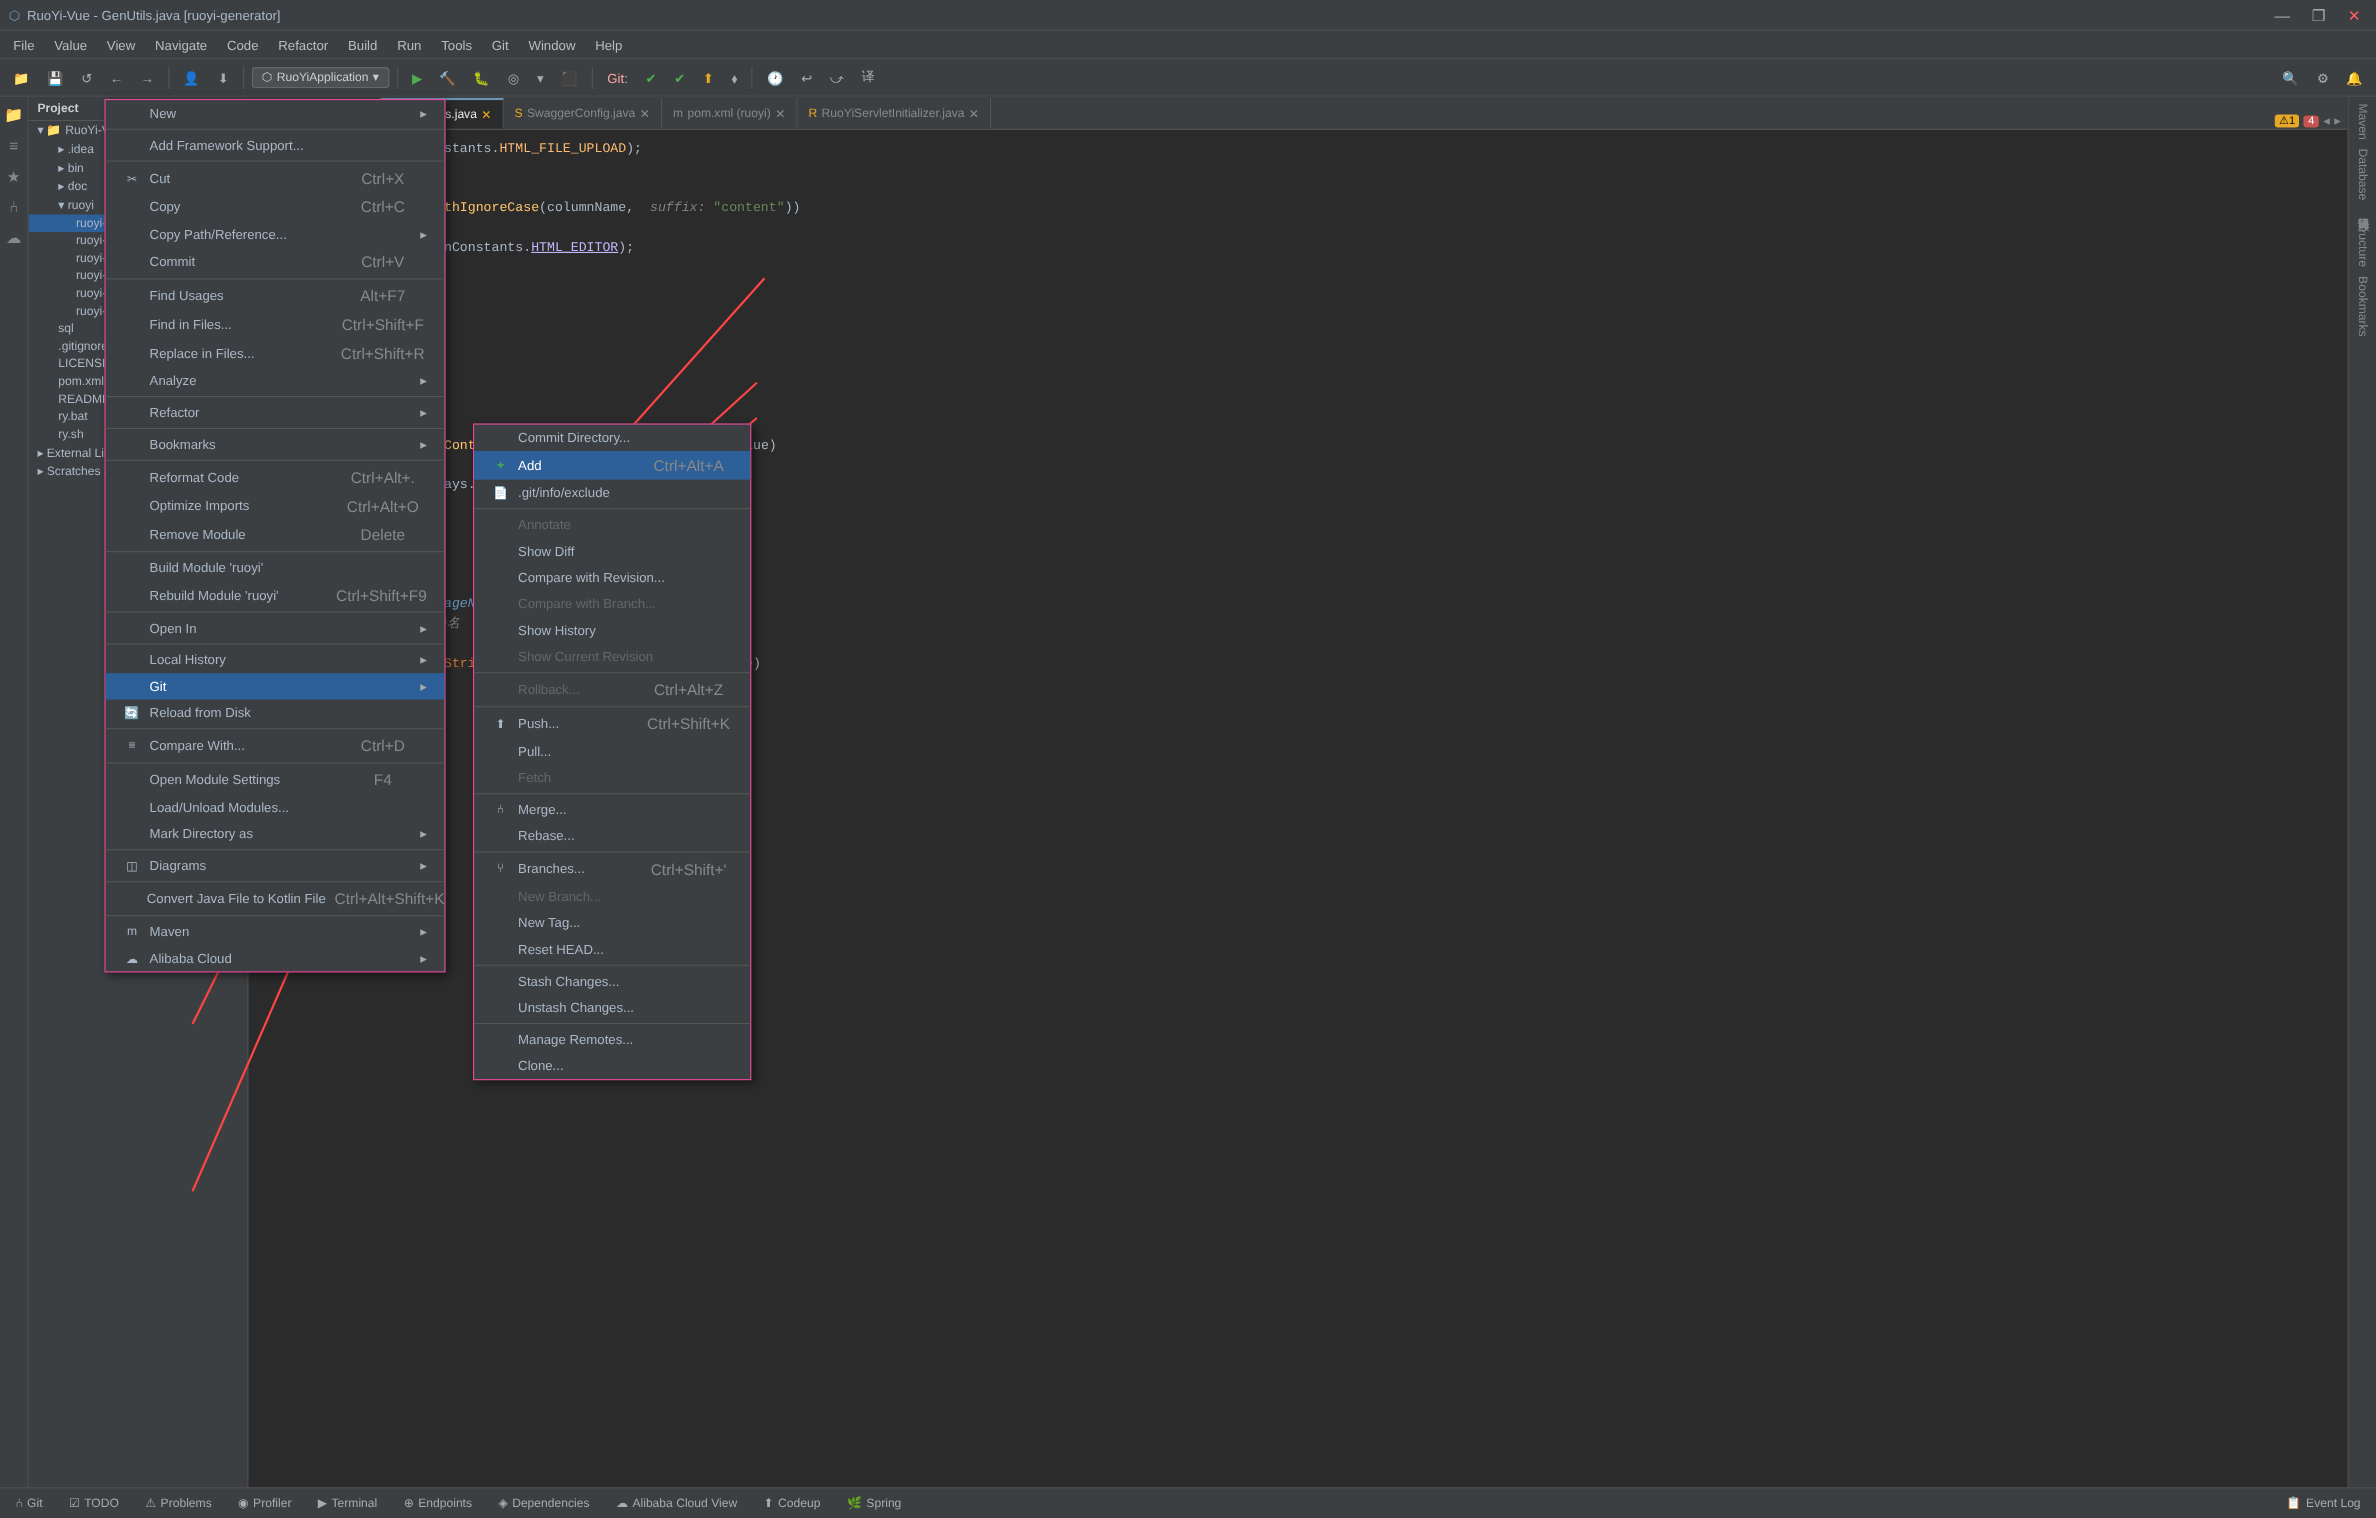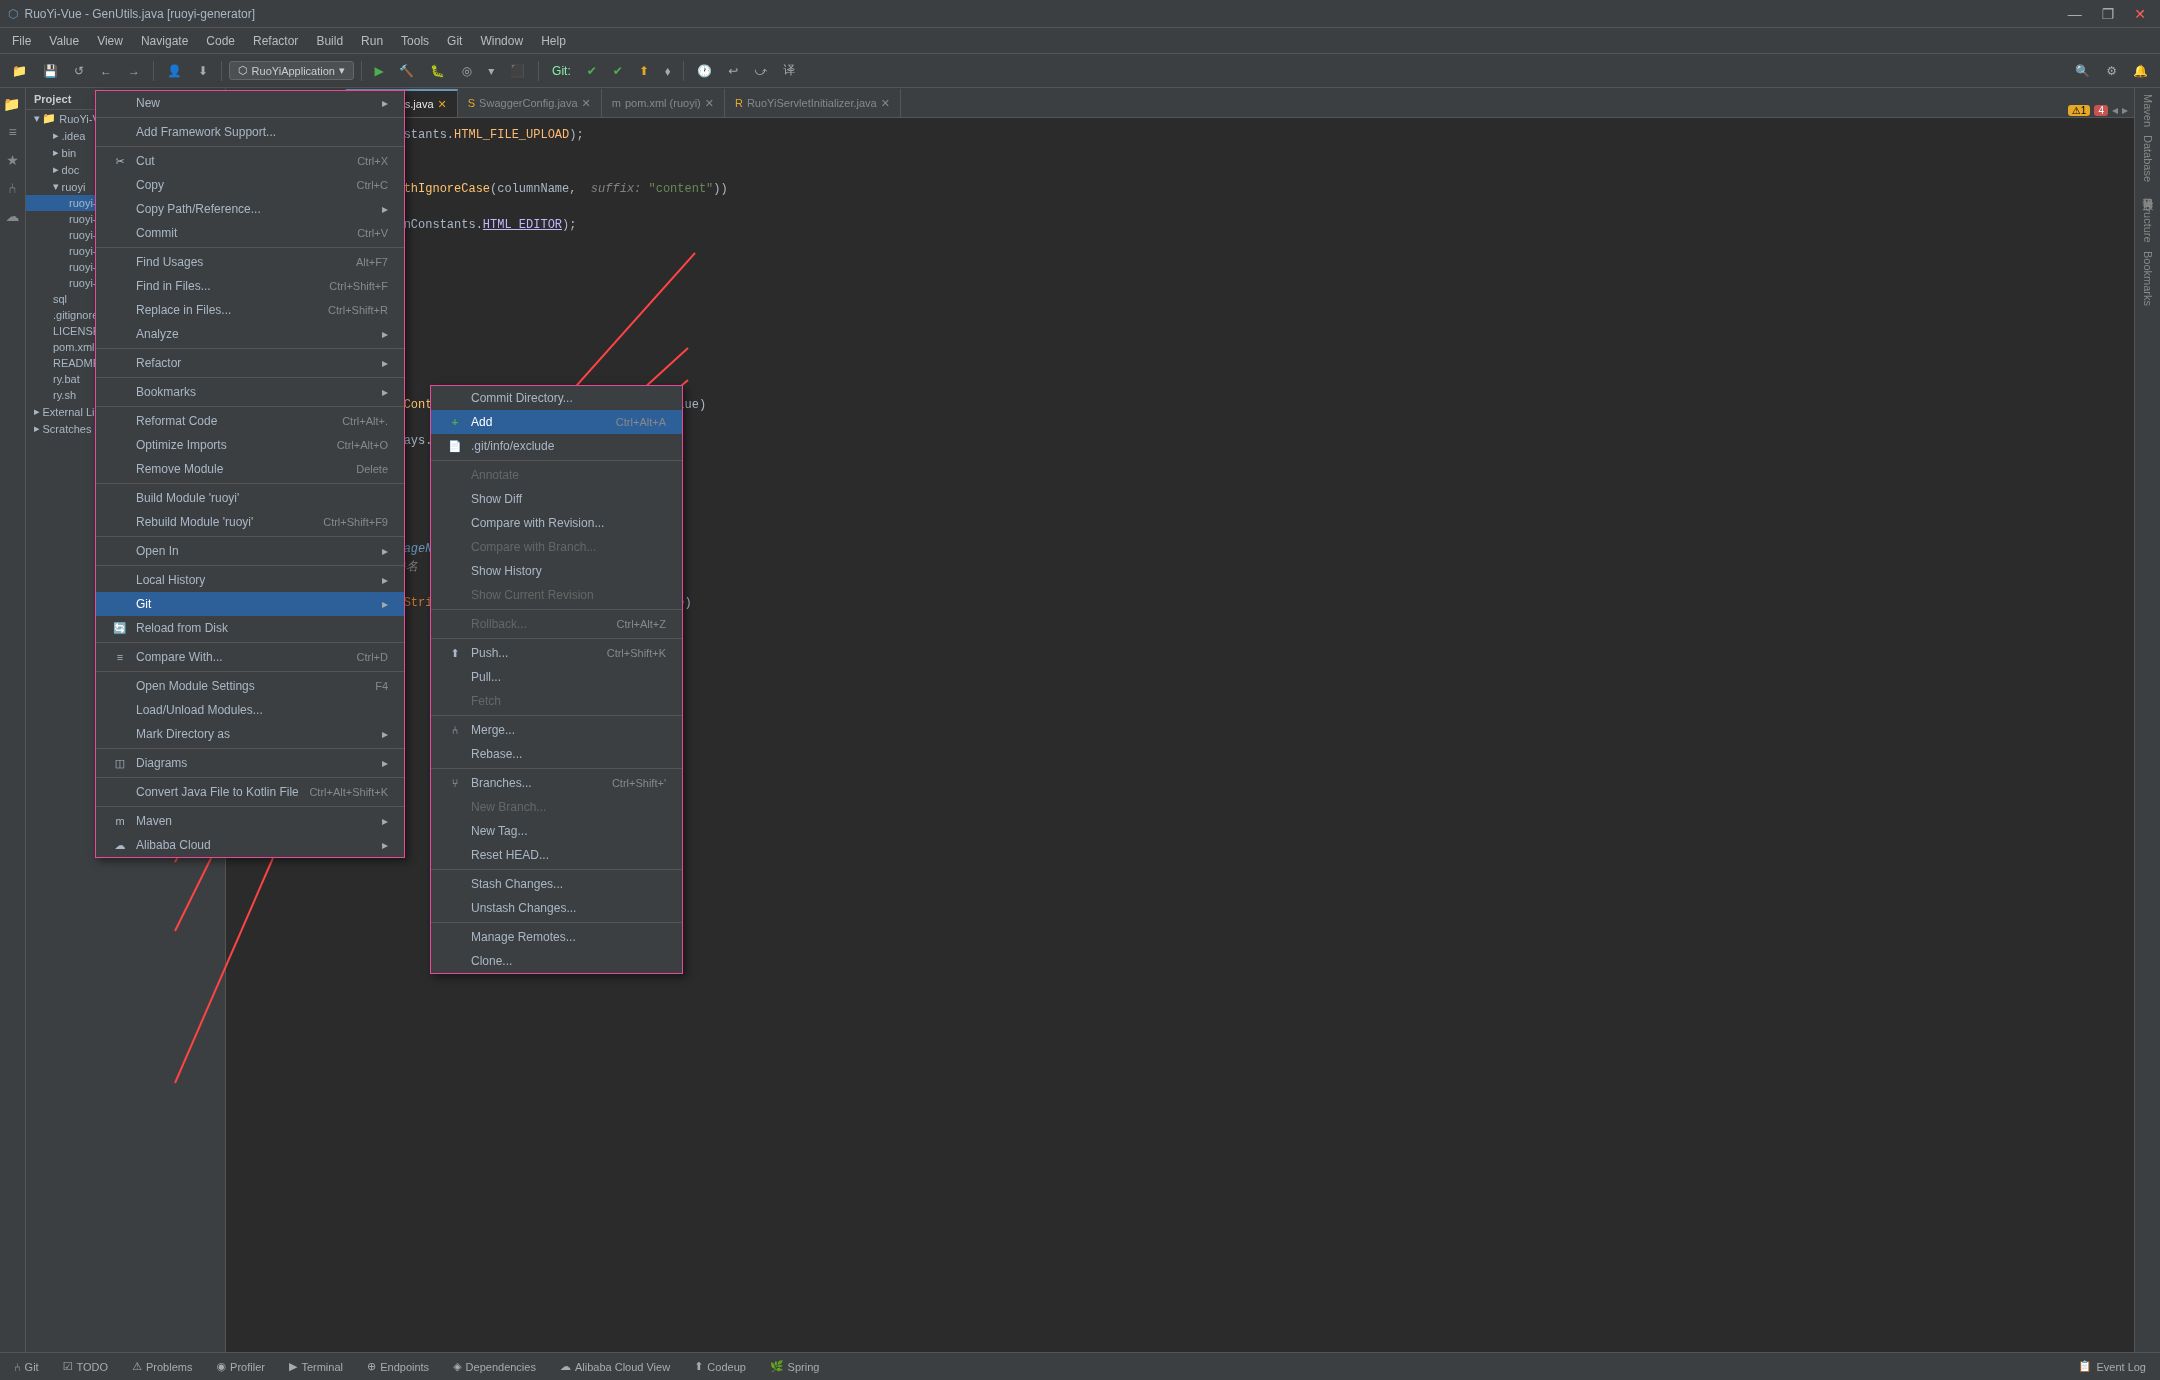--- a/index.html
+++ b/index.html
@@ -237,21 +237,21 @@
       display: flex;
       align-items: center;
       justify-content: space-between;
       gap: 8px;
       color: #a9b7c6;
       white-space: nowrap;
     }
     .ctx-item.disabled { color: #666; cursor: default; }
     .ctx-item.highlighted { background: #2d6099; color: #fff; }
     .ctx-item-label { flex: 1; }
-    .ctx-item-shortcut { color: #888; font-size: 11px; min-width: 80px; text-align: right; }
+    .ctx-item-shortcut { color: #888; font-size: 14px; min-width: 80px; text-align: center; }
     .ctx-item-arrow { color: #aaa; }
     .ctx-sep { height: 1px; background: #555; margin: 2px 0; }
     .ctx-icon { width: 16px; text-align: center; font-size: 11px; }
 
     
     .git-submenu {
       left: 430px;
       top: 390px;
     }
 
@@ -346,21 +346,21 @@
     <span>▾</span>
   </div>
   <div class="toolbar-sep"></div>
   <span class="toolbar-btn" style="color:#4caf50;">▶</span>
   <span class="toolbar-btn">🔨</span>
   <span class="toolbar-btn">🐛</span>
   <span class="toolbar-btn">◎</span>
   <span class="toolbar-btn">▾</span>
   <span class="toolbar-btn">⬛</span>
   <div class="toolbar-sep"></div>
-  <span class="toolbar-btn" style="color:#86efac;">Git:</span>
+  <span class="toolbar-btn" style="color:#fca5a5;">Git:</span>
   <span class="toolbar-btn" style="color:#4caf50;">✔</span>
   <span class="toolbar-btn" style="color:#4caf50;">✔</span>
   <span class="toolbar-btn" style="color:#e5a827;">⬆</span>
   <span class="toolbar-btn">⬧</span>
   <div class="toolbar-sep"></div>
   <span class="toolbar-btn">🕐</span>
   <span class="toolbar-btn">↩</span>
   <span class="toolbar-btn">⤻</span>
   <span class="toolbar-btn">译</span>
   <div style="flex:1;"></div>

